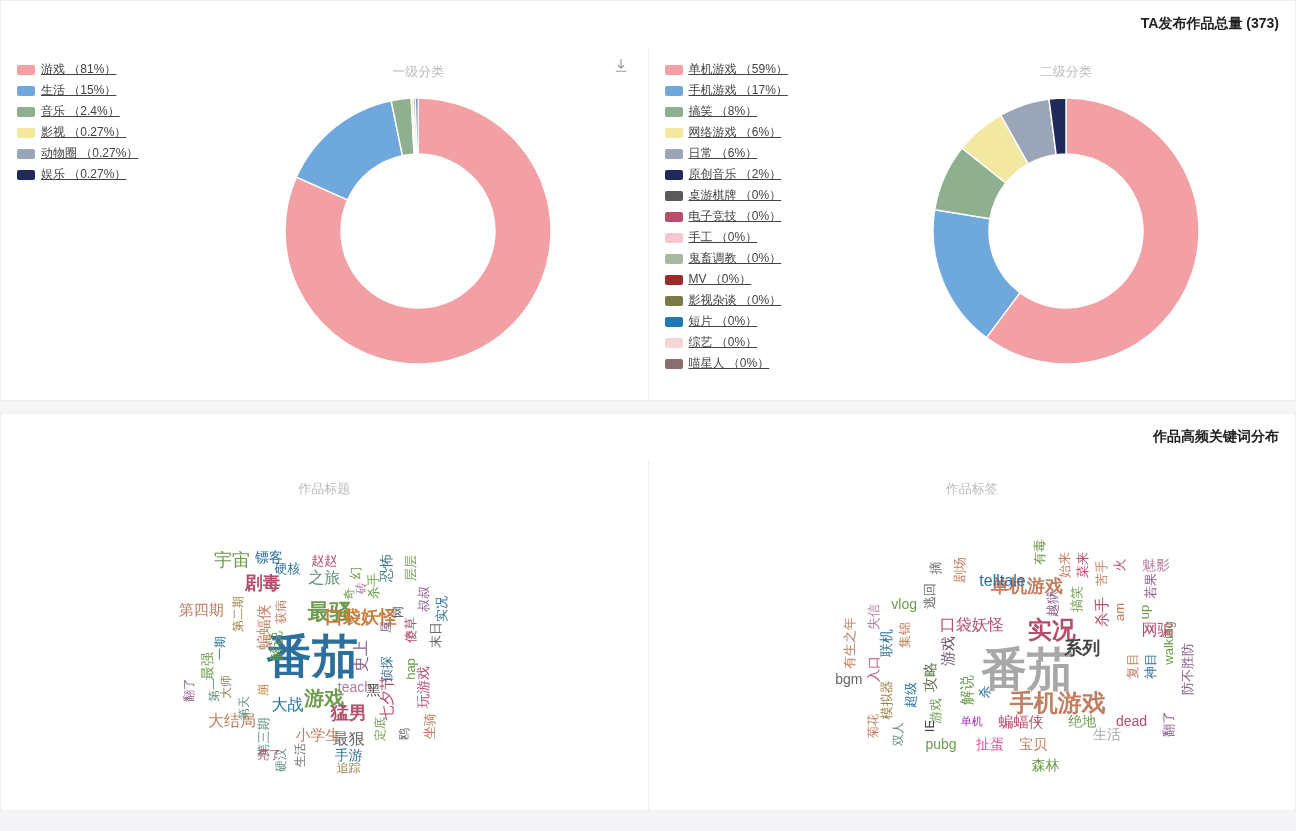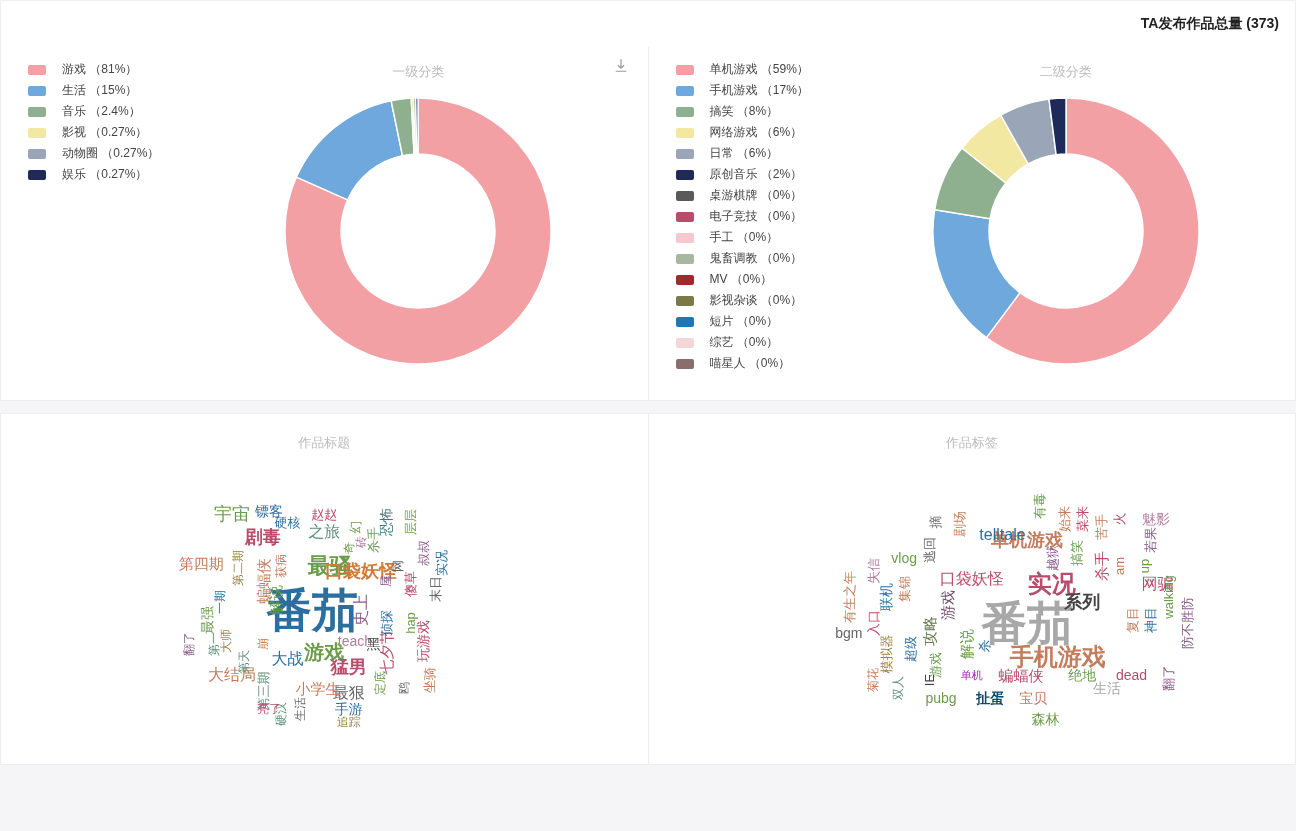--- a/index.html
+++ b/index.html
@@ -3,21 +3,21 @@
 <meta charset="utf-8">
 <style>
   html,body{margin:0;padding:0;font-family:-apple-system,BlinkMacSystemFont,"Segoe UI","PingFang SC","Microsoft YaHei",sans-serif;background:#f5f5f7;font-size:13px;color:#333;}
   .page{width:1296px;margin:0 auto;}
   .panel{background:#fff;border:1px solid #eee;margin:0 0 12px 0;text-align:right;}
   .panel-title{font-weight:700;font-size:14px;padding:14px 16px;color:#222;}
   .row{display:flex;align-items:stretch;}
   .half{flex:1;padding:10px 16px 24px;box-sizing:border-box;display:flex;gap:8px;position:relative;}
   .divider{width:1px;background:#eee;}
   .legend{flex:0 0 180px;font-size:12px;color:#444;}
-  .leg-item{display:flex;align-items:center;gap:16px;margin:4px 11px;white-space:nowrap;}
+  .leg-item{display:flex;align-items:center;gap:6px;margin:4px 0;white-space:nowrap;text-decoration:underline;}
   .swatch{display:inline-block;width:18px;height:10px;border-radius:2px;}
   .chart-wrap{flex:1;display:flex;flex-direction:column;align-items:center;}
   .sub-title{color:#bbb;font-size:13px;margin:6px 0 10px;}
   .dl-icon{position:absolute;right:18px;top:10px;color:#999;cursor:pointer;}
   .dl-icon svg{width:18px;height:18px;stroke:#999;fill:none;stroke-width:1.6;}
   .donut-svg{width:280px;height:280px;}
   .cloud-wrap{flex:1;display:flex;flex-direction:column;align-items:center;}
   .cloud-title{color:#bbb;font-size:13px;margin:10px 0 20px;}
   .cloud{position:relative;height:260px;width:100%;}
   .word{position:absolute;transform-origin:center;white-space:nowrap;user-select:none;line-height:1;}
@@ -148,20 +148,21 @@
               <path d="M -74.27399083446284 -59.23153117657967 A 95 95 0 0 1 -46.61816744037409 -82.775276891722 L -26.989465360216577 -47.92252872678642 A 55 55 0 0 0 -43.00073153574164 -34.29193910223034 Z" fill="#f3e8a2" stroke="#fff" stroke-width="1"></path>
               <path d="M -46.61816744037409 -82.775276891722 A 95 95 0 0 1 -12.14833036002804 -94.22005131320839 L -7.033243892647813 -54.54845076027854 A 55 55 0 0 0 -26.989465360216577 -47.92252872678642 Z" fill="#9aa6b8" stroke="#fff" stroke-width="1"></path>
               <path d="M -12.14833036002804 -94.22005131320839 A 95 95 0 0 1 -1.745121688784978e-14 -95 L -1.0103336092965664e-14 -55 A 55 55 0 0 0 -7.033243892647813 -54.54845076027854 Z" fill="#1f2a5a" stroke="#fff" stroke-width="1"></path>
             </svg>
       </div>
     </div>
   </div>
 </div>
 
 <div class="panel">
+  <div class="panel-title">作品高频关键词分布</div>
   <div class="row">
     <div class="half cloud-wrap">
       <div class="cloud-title">作品标题</div>
       <div class="cloud" id="cloud-left">
             <span class="word" style="font-size: 46px; color: rgb(43, 111, 158); left: 48%; top: 50%; transform: translate(-50%, -50%) rotate(0deg); font-weight: 700;">番茄</span>
             <span class="word" style="font-size: 20px; color: rgb(106, 156, 74); left: 50%; top: 66%; transform: translate(-50%, -50%) rotate(0deg); font-weight: 600;">游戏</span>
             <span class="word" style="font-size: 22px; color: rgb(106, 156, 74); left: 47%; top: 33%; transform: translate(-50%, -50%) rotate(0deg); font-weight: 600; padding-left: 48px;">最骚</span>
             <span class="word" style="font-size: 18px; color: rgb(208, 122, 58); left: 56%; top: 35%; transform: translate(-50%, -50%) rotate(0deg); font-weight: 600;">口袋妖怪</span>
             <span class="word" style="font-size: 16px; color: rgb(94, 143, 122); left: 50%; top: 20%; transform: translate(-50%, -50%) rotate(0deg); font-weight: 500;">之旅</span>
             <span class="word" style="font-size: 18px; color: rgb(183, 77, 107); left: 40%; top: 22%; transform: translate(-50%, -50%) rotate(0deg); font-weight: 600;">剧毒</span>
@@ -235,21 +236,21 @@
             <span class="word" style="font-size: 14px; color: rgb(106, 156, 74); left: 39%; top: 30%; transform: translate(-50%, -50%) rotate(0deg); font-weight: 500;">vlog</span>
             <span class="word" style="font-size: 13px; color: rgb(177, 124, 158); left: 34%; top: 35%; transform: translate(-50%, -50%) rotate(-90deg); font-weight: 500;">失信</span>
             <span class="word" style="font-size: 13px; color: rgb(195, 125, 93); left: 30%; top: 45%; transform: translate(-50%, -50%) rotate(-90deg); font-weight: 500;">有生之年</span>
             <span class="word" style="font-size: 14px; color: rgb(102, 102, 102); left: 30%; top: 59%; transform: translate(-50%, -50%) rotate(0deg); font-weight: 500;">bgm</span>
             <span class="word" style="font-size: 13px; color: rgb(183, 77, 107); left: 34%; top: 55%; transform: translate(-50%, -50%) rotate(-90deg); font-weight: 500;">入口</span>
             <span class="word" style="font-size: 13px; color: rgb(156, 130, 69); left: 36%; top: 67%; transform: translate(-50%, -50%) rotate(-90deg); font-weight: 500;">模拟器</span>
             <span class="word" style="font-size: 13px; color: rgb(43, 111, 158); left: 40%; top: 65%; transform: translate(-50%, -50%) rotate(-90deg); font-weight: 500;">超级</span>
             <span class="word" style="font-size: 13px; color: rgb(106, 156, 74); left: 44%; top: 71%; transform: translate(-50%, -50%) rotate(-90deg); font-weight: 500;">游戏</span>
             <span class="word" style="font-size: 11px; color: #a21caf; left: 50%; top: 75%; transform: translate(-50%, -50%) rotate(0deg); font-weight: 500;">单机</span>
             <span class="word" style="font-size: 15px; color: rgb(183, 77, 107); left: 58%; top: 75%; transform: translate(-50%, -50%) rotate(0deg); font-weight: 500;">蝙蝠侠</span>
-            <span class="word" style="font-size: 14px; color: #0c4a6e; left: 53%; top: 84%; transform: translate(-50%, -50%) rotate(0deg); font-weight: 700;">扯蛋</span>
+            <span class="word" style="font-size: 14px; color: #ec4899; left: 53%; top: 84%; transform: translate(-50%, -50%) rotate(0deg); font-weight: 400;">扯蛋</span>
             <span class="word" style="font-size: 14px; color: rgb(106, 156, 74); left: 45%; top: 84%; transform: translate(-50%, -50%) rotate(0deg); font-weight: 500;">pubg</span>
             <span class="word" style="font-size: 13px; color: rgb(68, 68, 68); left: 43%; top: 77%; transform: translate(-50%, -50%) rotate(-90deg); font-weight: 500;">IE</span>
             <span class="word" style="font-size: 12px; color: rgb(94, 143, 122); left: 38%; top: 80%; transform: translate(-50%, -50%) rotate(-90deg); font-weight: 500;">双人</span>
             <span class="word" style="font-size: 12px; color: rgb(195, 125, 93); left: 34%; top: 77%; transform: translate(-50%, -50%) rotate(-90deg); font-weight: 500;">菊花</span>
             <span class="word" style="font-size: 14px; color: rgb(195, 125, 93); left: 60%; top: 84%; transform: translate(-50%, -50%) rotate(0deg); font-weight: 500;">宝贝</span>
             <span class="word" style="font-size: 14px; color: rgb(106, 156, 74); left: 62%; top: 92%; transform: translate(-50%, -50%) rotate(0deg); font-weight: 500;">森林</span>
             <span class="word" style="font-size: 14px; color: rgb(168, 168, 168); left: 72%; top: 80%; transform: translate(-50%, -50%) rotate(0deg); font-weight: 500;">生活</span>
             <span class="word" style="font-size: 14px; color: rgb(106, 156, 74); left: 68%; top: 75%; transform: translate(-50%, -50%) rotate(0deg); font-weight: 500;">绝地</span>
             <span class="word" style="font-size: 14px; color: rgb(183, 77, 107); left: 76%; top: 75%; transform: translate(-50%, -50%) rotate(0deg); font-weight: 500;">dead</span>
             <span class="word" style="font-size: 15px; color: rgb(183, 77, 107); left: 71%; top: 33%; transform: translate(-50%, -50%) rotate(-90deg); font-weight: 500;">杀手</span>

